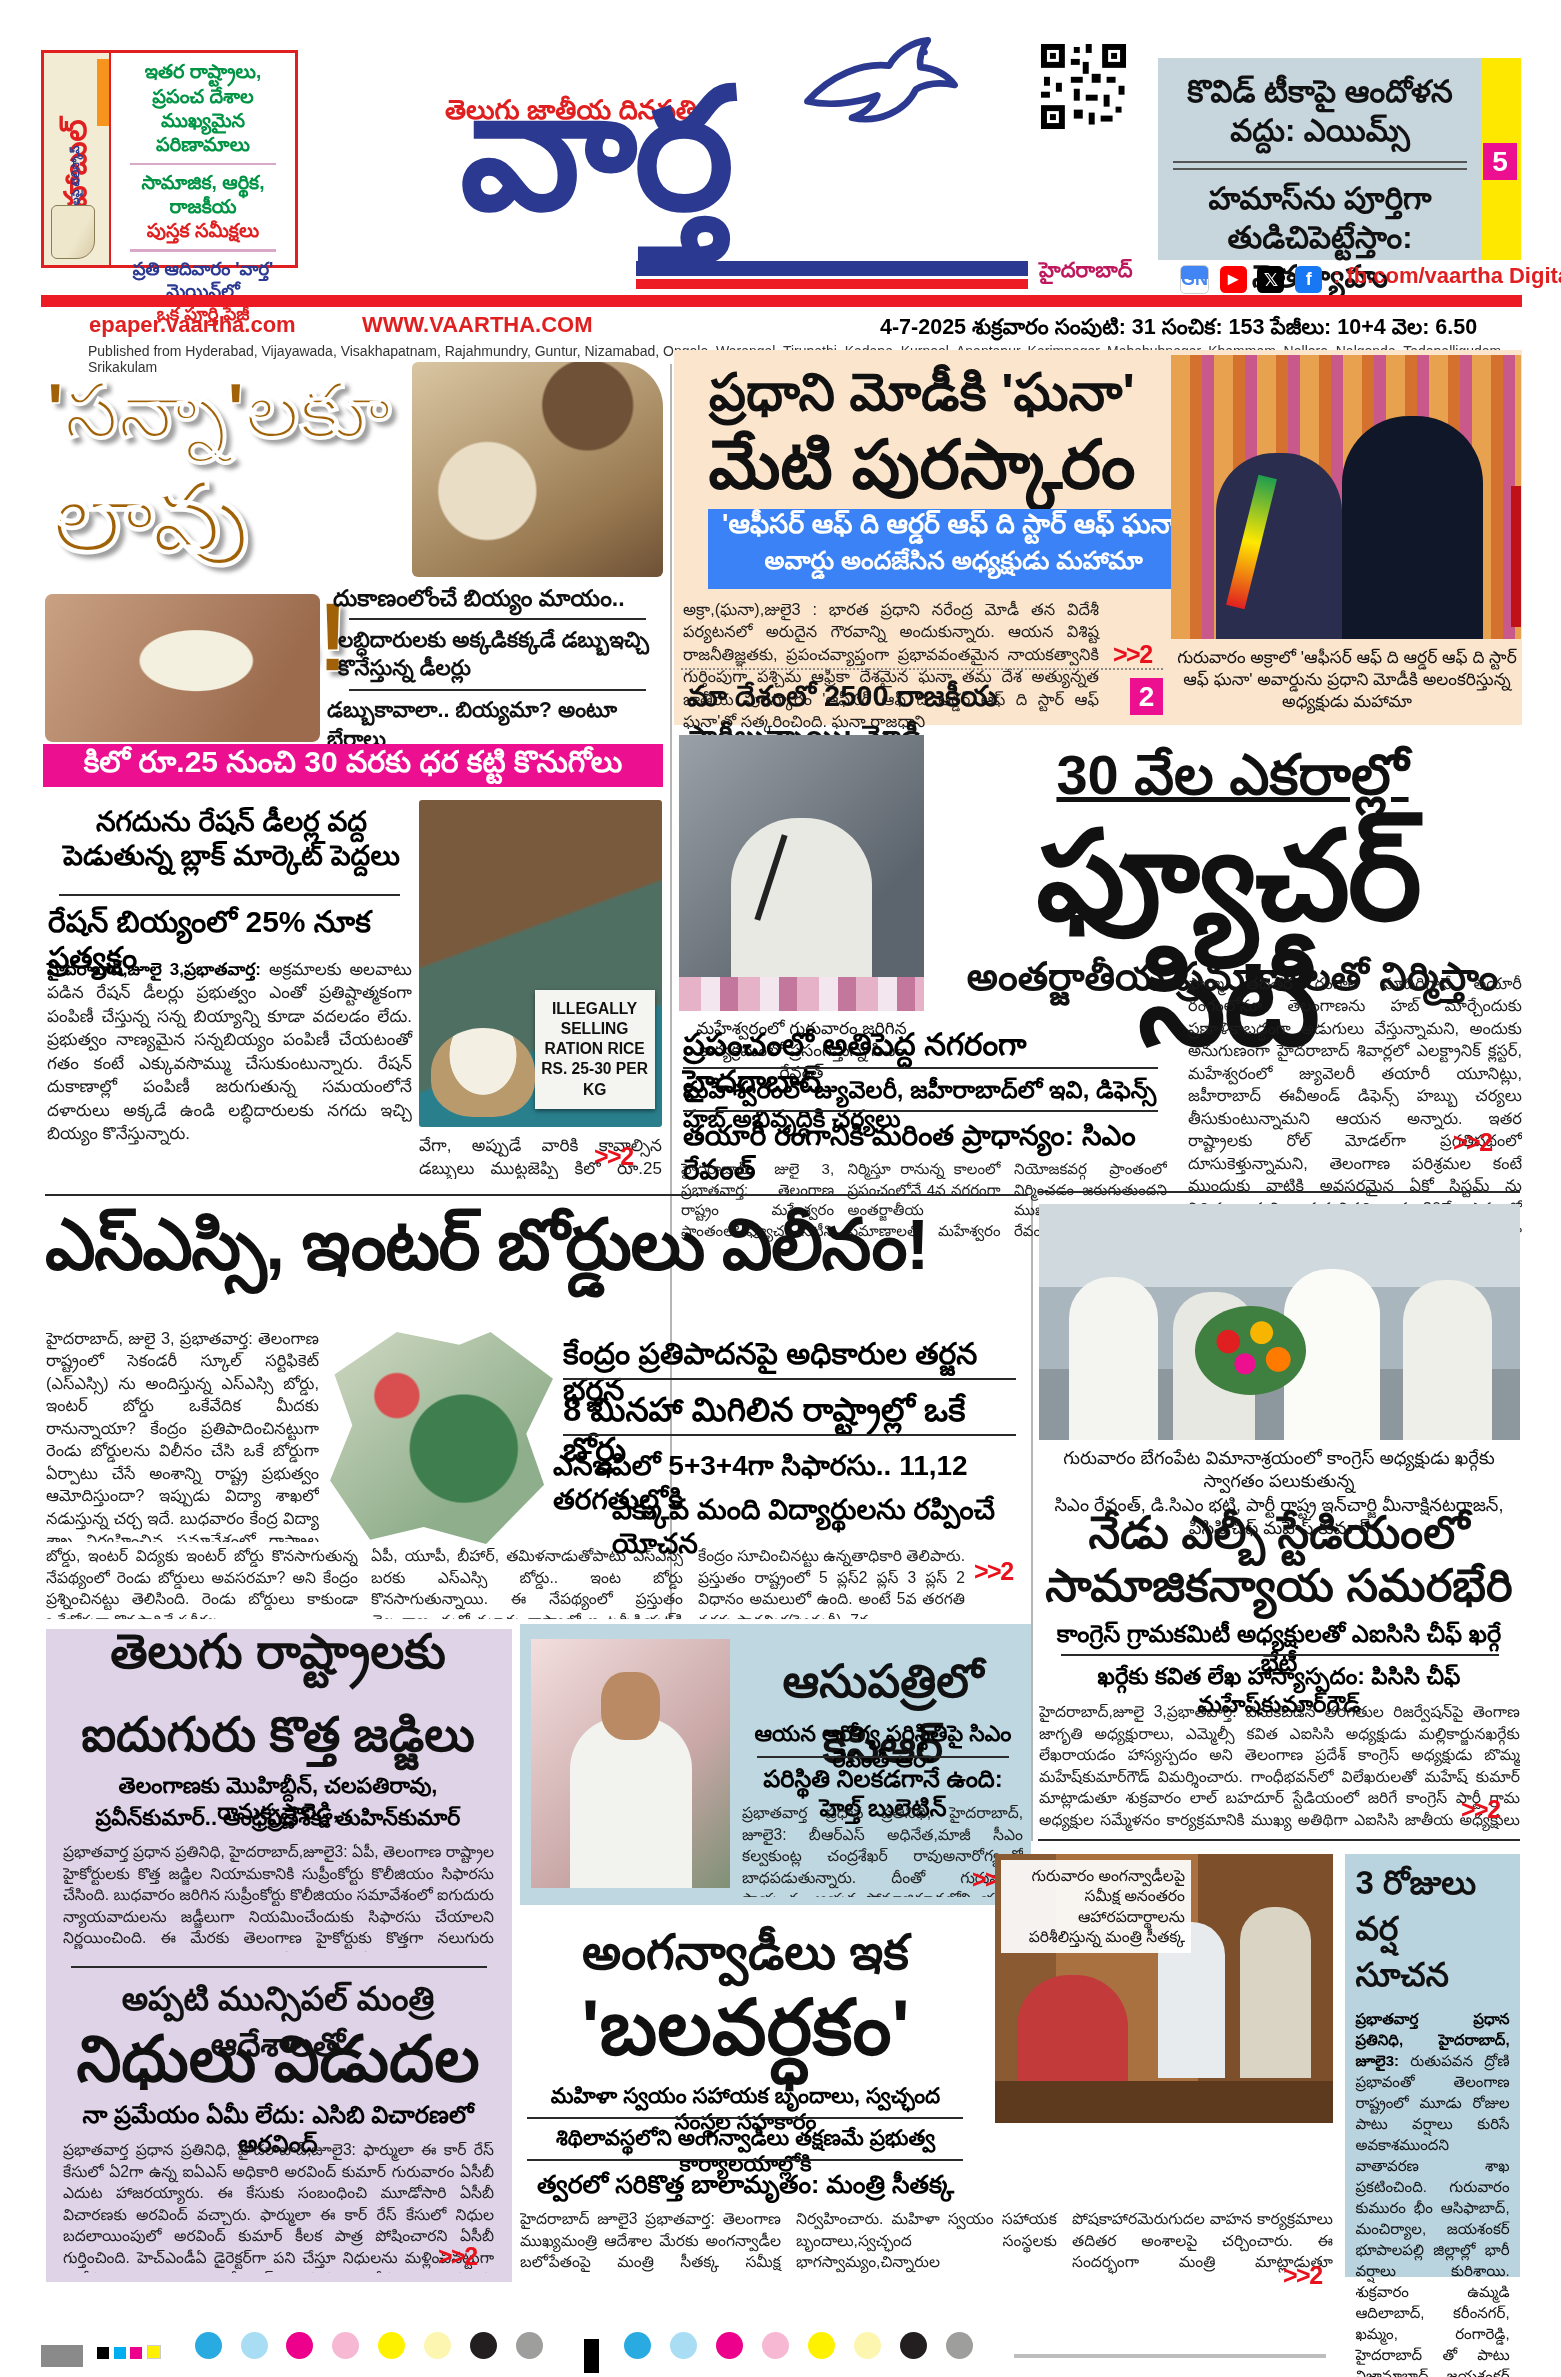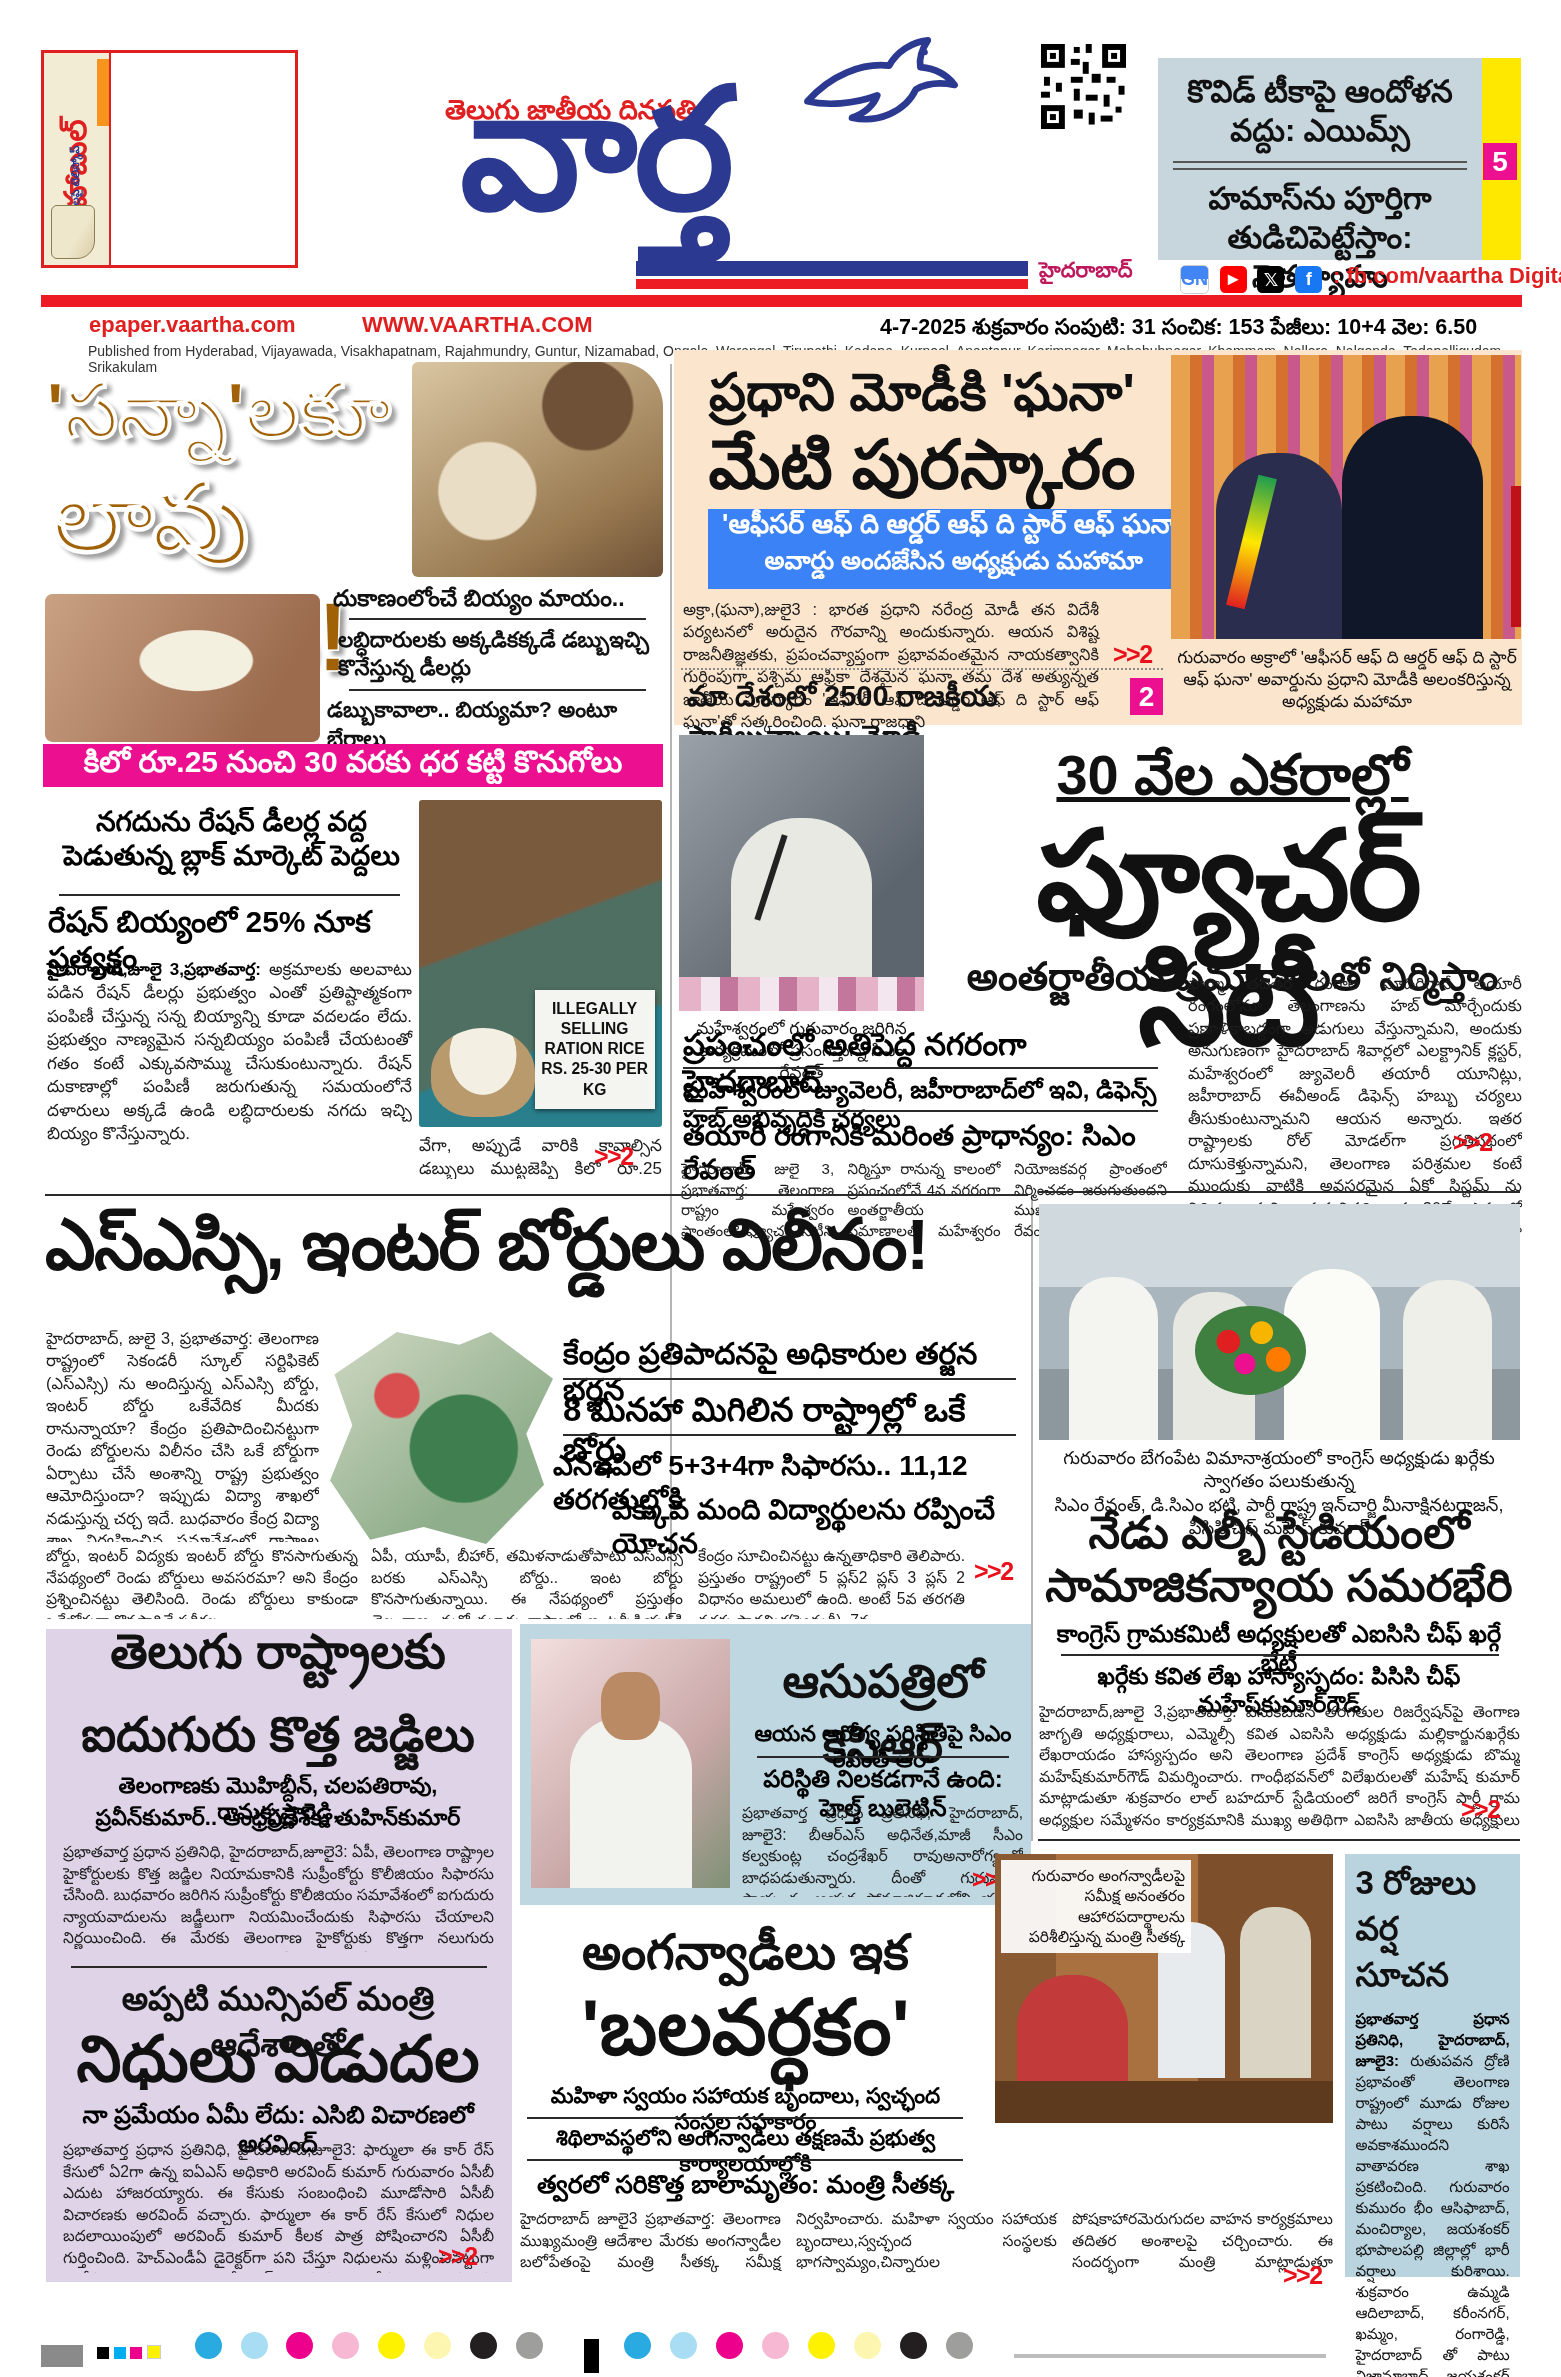--- a/index.html
+++ b/index.html
@@ -28,20 +28,30 @@
 <body>
 
 <div id="page">
 
   <div class="abs" style="left:41px;top:50px;width:251px;height:212px;border:3px solid #e02020;background:#fff;display:flex;">
     <div style="width:65px;background:#f2ecd4;border-right:2.2px solid #e02020;position:relative;overflow:hidden;">
       <div class="abs" style="right:0;top:6px;width:12px;height:67px;background:#f7941d;"></div>
       <div class="abs b" style="left:-46px;top:89px;width:163px;transform:rotate(-90deg);color:#e02020;font-size:31px;text-align:center;">హాబుల్</div>
       <div class="abs b" style="left:-49px;top:95px;width:163px;transform:rotate(-90deg);color:#2b3990;font-size:11px;text-align:center;margin-top:34px;">పుస్తకాలపై టెలిస్కోప్</div>
       <div class="abs" style="left:7.4px;bottom:6px;width:42px;height:52px;background:linear-gradient(120deg,#efe7cc 60%,#d8cba6);border:1.5px solid #8a7c55;border-radius:6px 6px 18px 6px;"></div>
+    </div>
+    <div style="flex:1;padding:7.4px 6px;text-align:center;">
+      <div class="b" style="color:#009444;font-size:19.3px;line-height:1.25;">ఇతర రాష్ట్రాలు, ప్రపంచ దేశాల</div>
+      <div class="b" style="color:#009444;font-size:19.3px;line-height:1.25;">ముఖ్యమైన పరిణామాలు</div>
+      <div style="height:2.2px;background:#d9a8c8;margin:6px 13.4px;"></div>
+      <div class="b" style="color:#009444;font-size:19.3px;line-height:1.25;">సామాజిక, ఆర్థిక, రాజకీయ</div>
+      <div class="b" style="color:#e02020;font-size:19.3px;line-height:1.25;">పుస్తక సమీక్షలు</div>
+      <div style="height:2.2px;background:#d9a8c8;margin:6px 13.4px;"></div>
+      <div class="b" style="color:#2b3990;font-size:18px;line-height:1.25;">ప్రతి ఆదివారం 'వార్త' మెయిన్‌లో</div>
+      <div class="b" style="color:#e02020;font-size:18px;line-height:1.25;">ఒక పూర్తి పేజీ</div>
     </div>
   </div>
 
   <div class="abs b" style="left:445px;top:95px;font-size:27px;color:#e02020;">తెలుగు జాతీయ దినపత్రిక</div>
   <div class="abs b" style="left:460px;top:65px;font-size:169px;line-height:1;color:#2b3990;letter-spacing:-3px;">వార్త</div>
   <svg class="abs" style="left:794px;top:30px;" width="171" height="104" viewBox="0 0 230 140">
     <path d="M18 96 C50 60 92 44 128 48 C138 30 158 16 180 14 C172 26 168 38 170 50 C190 52 206 60 216 74 C196 70 178 72 164 80 C150 110 112 126 78 118 C96 112 108 100 112 88 C80 100 44 102 18 96 Z" fill="#ffffff" stroke="#2b3990" stroke-width="9" stroke-linejoin="round"></path>
     <circle cx="176" cy="30" r="4" fill="#2b3990"></circle>
   </svg>
 

